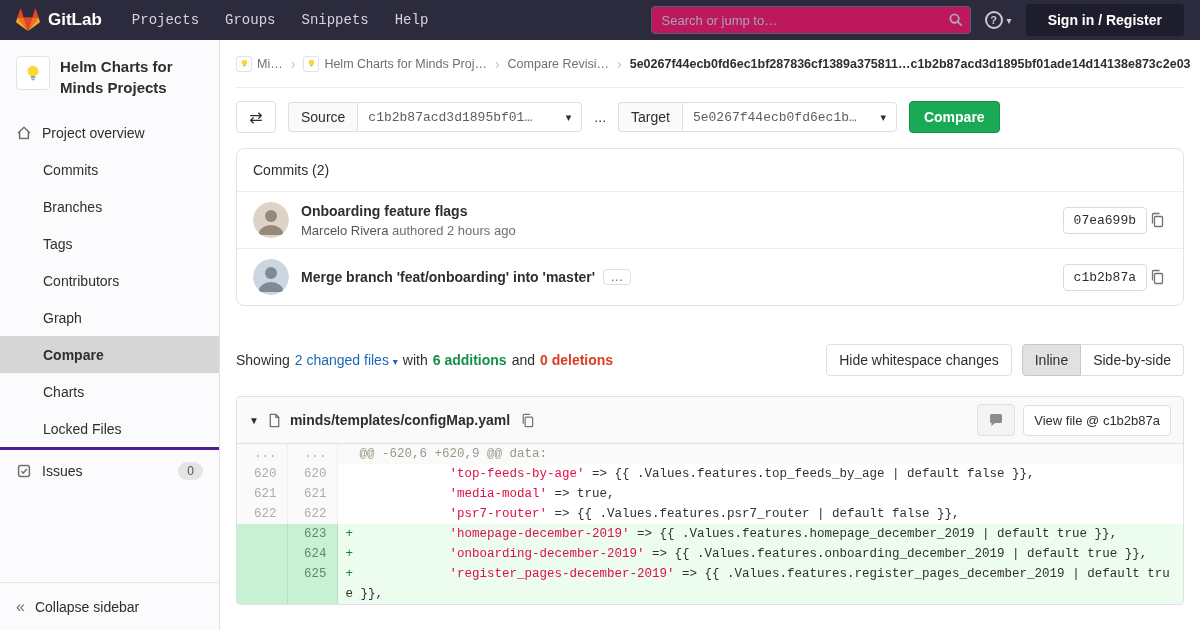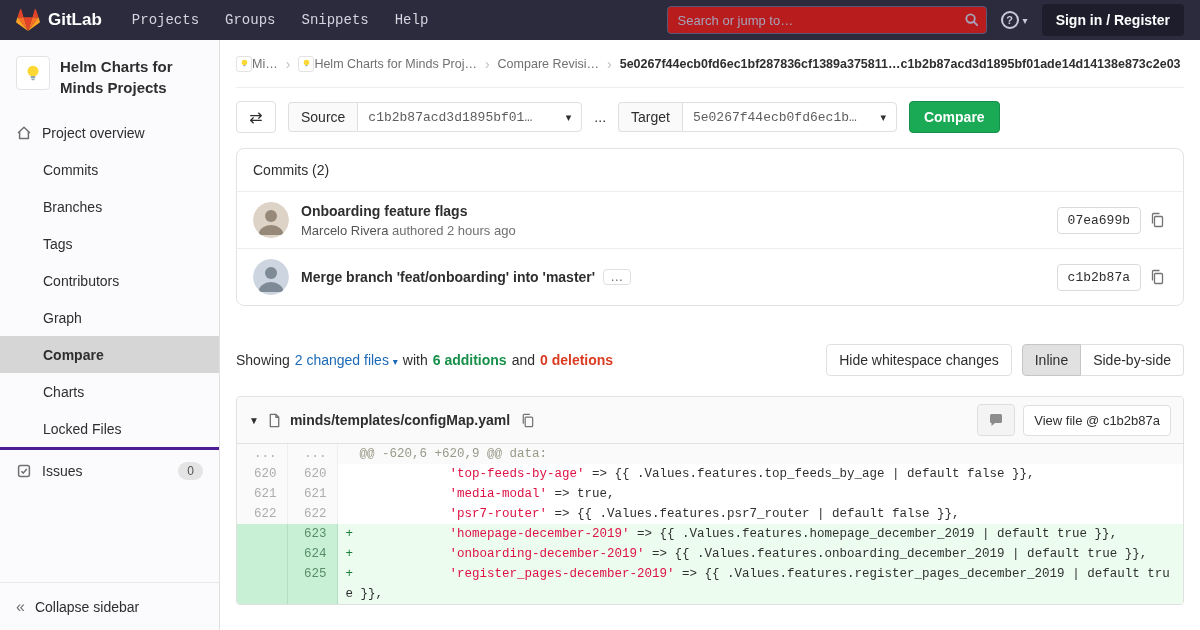--- a/index.html
+++ b/index.html
@@ -9,31 +9,31 @@
 
   
   .navbar { height:40px; background:#2b2b3d; display:flex; align-items:center;
     padding:0 16px; gap:14px; }
   .brand { display:flex; align-items:center; gap:8px; cursor:pointer; }
   .brand-text { color:#fff; font-weight:bold; font-size:17px; }
   .nav-menu { display:flex; align-items:center; gap:26px; margin-left:16px;font-family:Liberation Mono, monospace; }
   .nav-menu a { color:#d6d4e0; font-size:14px; text-decoration:none; cursor:pointer; }
   .nav-right { margin-left:auto; display:flex; align-items:center; gap:14px; }
   .searchbox { position:relative; width:320px; }
-  .searchbox input { width:100%; height:28px; background:#b91c1c; border:1px solid #5a5873;
+  .searchbox input { width:100%; height:28px; background:#be185d; border:1px solid #5a5873;
     border-radius:4px; color:#c9c7d8; font-size:13px; padding:0 30px 0 10px; outline:none; }
   .searchbox input::placeholder { color:#a6a3bb; }
   .searchbox .sicon { position:absolute; right:8px; top:6px; }
   .helpmenu { display:flex; align-items:center; gap:4px; cursor:pointer; }
   .help-circle { width:18px; height:18px; border-radius:50%; border:2px solid #c9c7d8;
     color:#c9c7d8; font-size:11px; font-weight:bold; display:flex; align-items:center;
     justify-content:center; }
   .help-caret { color:#c9c7d8; font-size:10px; }
   .signin { background:#1d1d2c; color:#fff; font-weight:bold; font-size:14px;
-    padding:8px 14px; border-radius:4px; cursor:pointer; white-space:nowrap; }
+    padding:8px 22px; border-radius:4px; cursor:pointer; white-space:nowrap; }
 
   
   .shell { display:flex; height:590px; }
   .sidebar { width:220px; background:#fbfafd; border-right:1px solid #e1e1e1;
     position:relative; flex-shrink:0; }
   .main { flex:1; padding:0 16px; overflow:hidden; }
 
   
   .proj-head { display:flex; gap:10px; padding:16px; align-items:flex-start; }
   .proj-avatar { width:34px; height:34px; border:1px solid #e3e3e3; border-radius:4px;
@@ -51,21 +51,21 @@
   .count-badge { margin-left:auto; background:#e4e4e4; color:#525252; border-radius:10px;
     font-size:12px; padding:2px 9px; }
   .collapse { position:absolute; bottom:0; left:0; right:0; height:48px; border-top:1px solid #e8e8e8;
     display:flex; align-items:center; gap:10px; padding:0 16px; font-size:14px; cursor:pointer;
     color:#2e2e2e; background:#fbfafd; }
   .collapse .glyph { font-size:16px; color:#707070; }
 
   
   .breadcrumbs { height:48px; display:flex; align-items:center; gap:8px;
     border-bottom:1px solid #eee; font-size:12.5px; color:#707070; white-space:nowrap; }
-  .crumb { display:flex; align-items:center; cursor:pointer; color:#707070; }
+  .crumb { display:flex; align-items:center; gap:5px; cursor:pointer; color:#707070; }
   .crumb-avatar { width:16px; height:16px; border:1px solid #e3e3e3; border-radius:3px;
     background:#fff; display:flex; align-items:center; justify-content:center; }
   .crumb-sep { color:#c0c0c0; font-size:14px; }
   .crumb-current { font-weight:bold; color:#2e2e2e; }
 
   
   .compare-form { display:flex; align-items:center; gap:12px; margin:13px 0 15px; }
   .icon-btn { height:32px; min-width:40px; background:#fff; border:1px solid #dfdfdf;
     border-radius:4px; display:flex; align-items:center; justify-content:center; cursor:pointer; }
   .swap-glyph { font-size:16px; color:#2e2e2e; }
@@ -86,21 +86,21 @@
   .commit { display:flex; align-items:center; gap:12px; padding:10px 16px; }
   .commit + .commit { border-top:1px solid #eee; }
   .cavatar { width:36px; height:36px; border-radius:50%; overflow:hidden; flex-shrink:0; cursor:pointer; }
   .c-info { min-width:0; }
   .c-title-row { display:flex; align-items:center; gap:8px; }
   .c-title { font-size:14px; font-weight:bold; color:#2e2e2e; cursor:pointer; }
   .ellipsis-btn { border:1px solid #dfdfdf; background:#fff; border-radius:4px; padding:0 6px;
     font-size:13px; line-height:14px; color:#707070; cursor:pointer; letter-spacing:1px; }
   .c-meta { font-size:13px; color:#707070; margin-top:4px; }
   .c-author { color:#545454; cursor:pointer; }
-  .c-right { margin-left:auto; display:flex; align-items:center; gap:6px; }
+  .c-right { margin-left:auto; display:flex; align-items:center; gap:0; }
   .sha-box { border:1px solid #dbdbdb; border-radius:4px; background:#fff; padding:5px 10px;
     font-size:13px; color:#2e2e2e; cursor:pointer; }
   .copy-btn { background:none; border:none; cursor:pointer; padding:2px; display:flex; }
 
   
   .summary-row { display:flex; align-items:center; margin-top:38px; font-size:14px; }
   .sum-left { display:flex; align-items:center; gap:5px; flex-wrap:nowrap; }
   .link-dd { color:#1b69b6; cursor:pointer; }
   .link-dd .caret { font-size:10px; }
   .text-green { color:#168f48; font-weight:600; }

